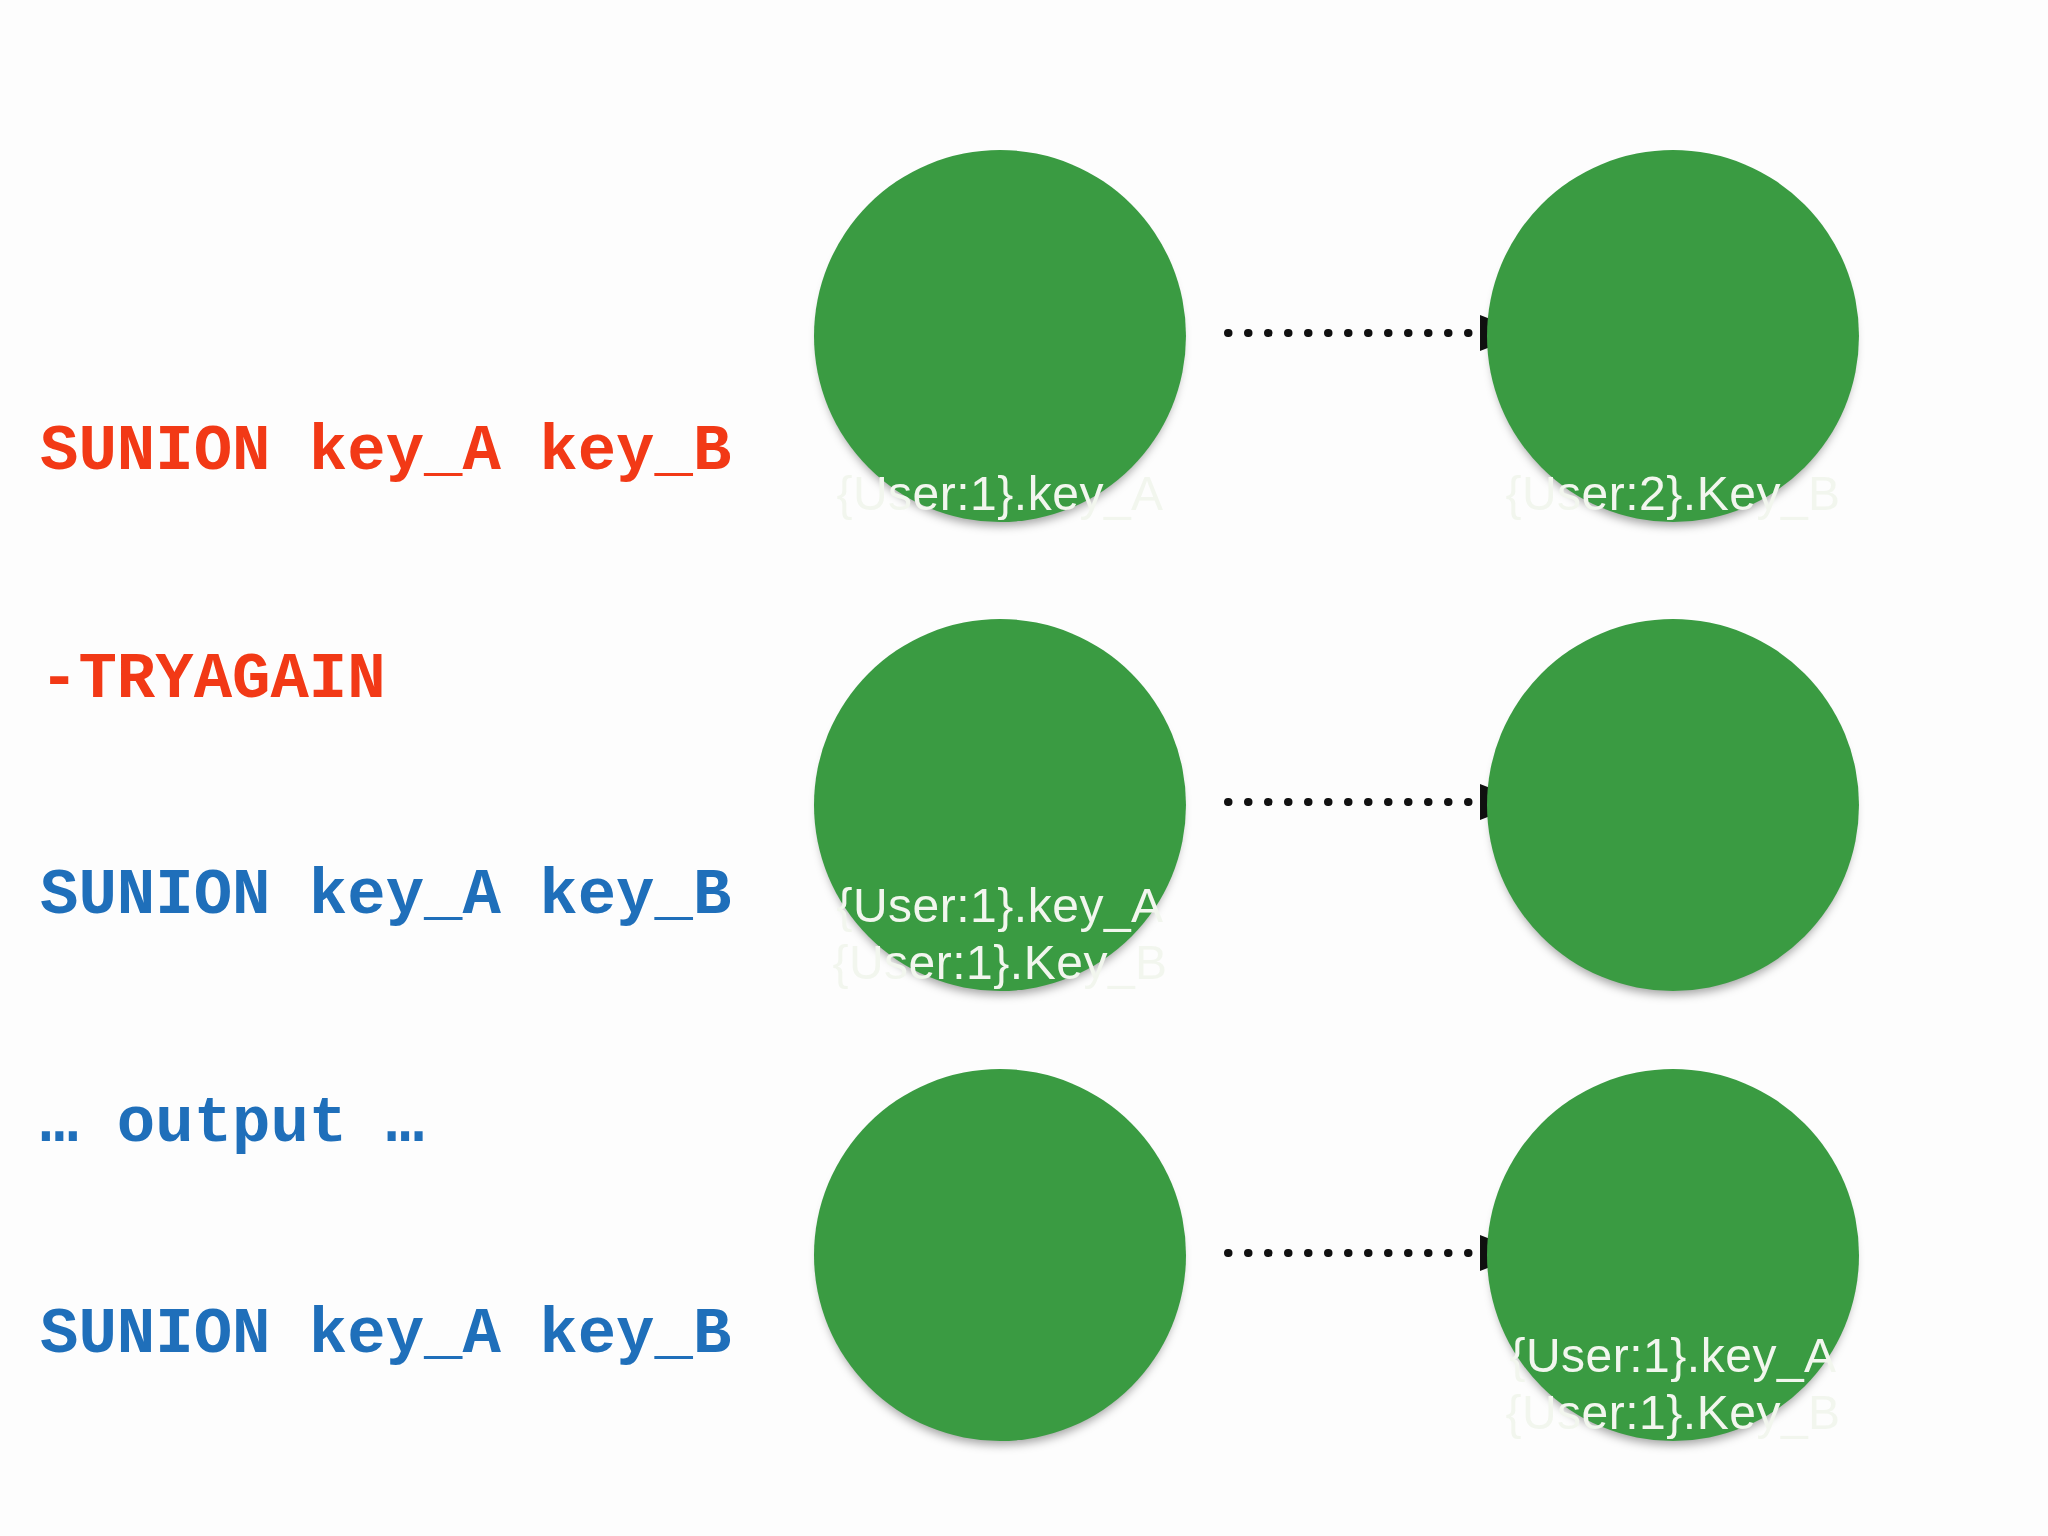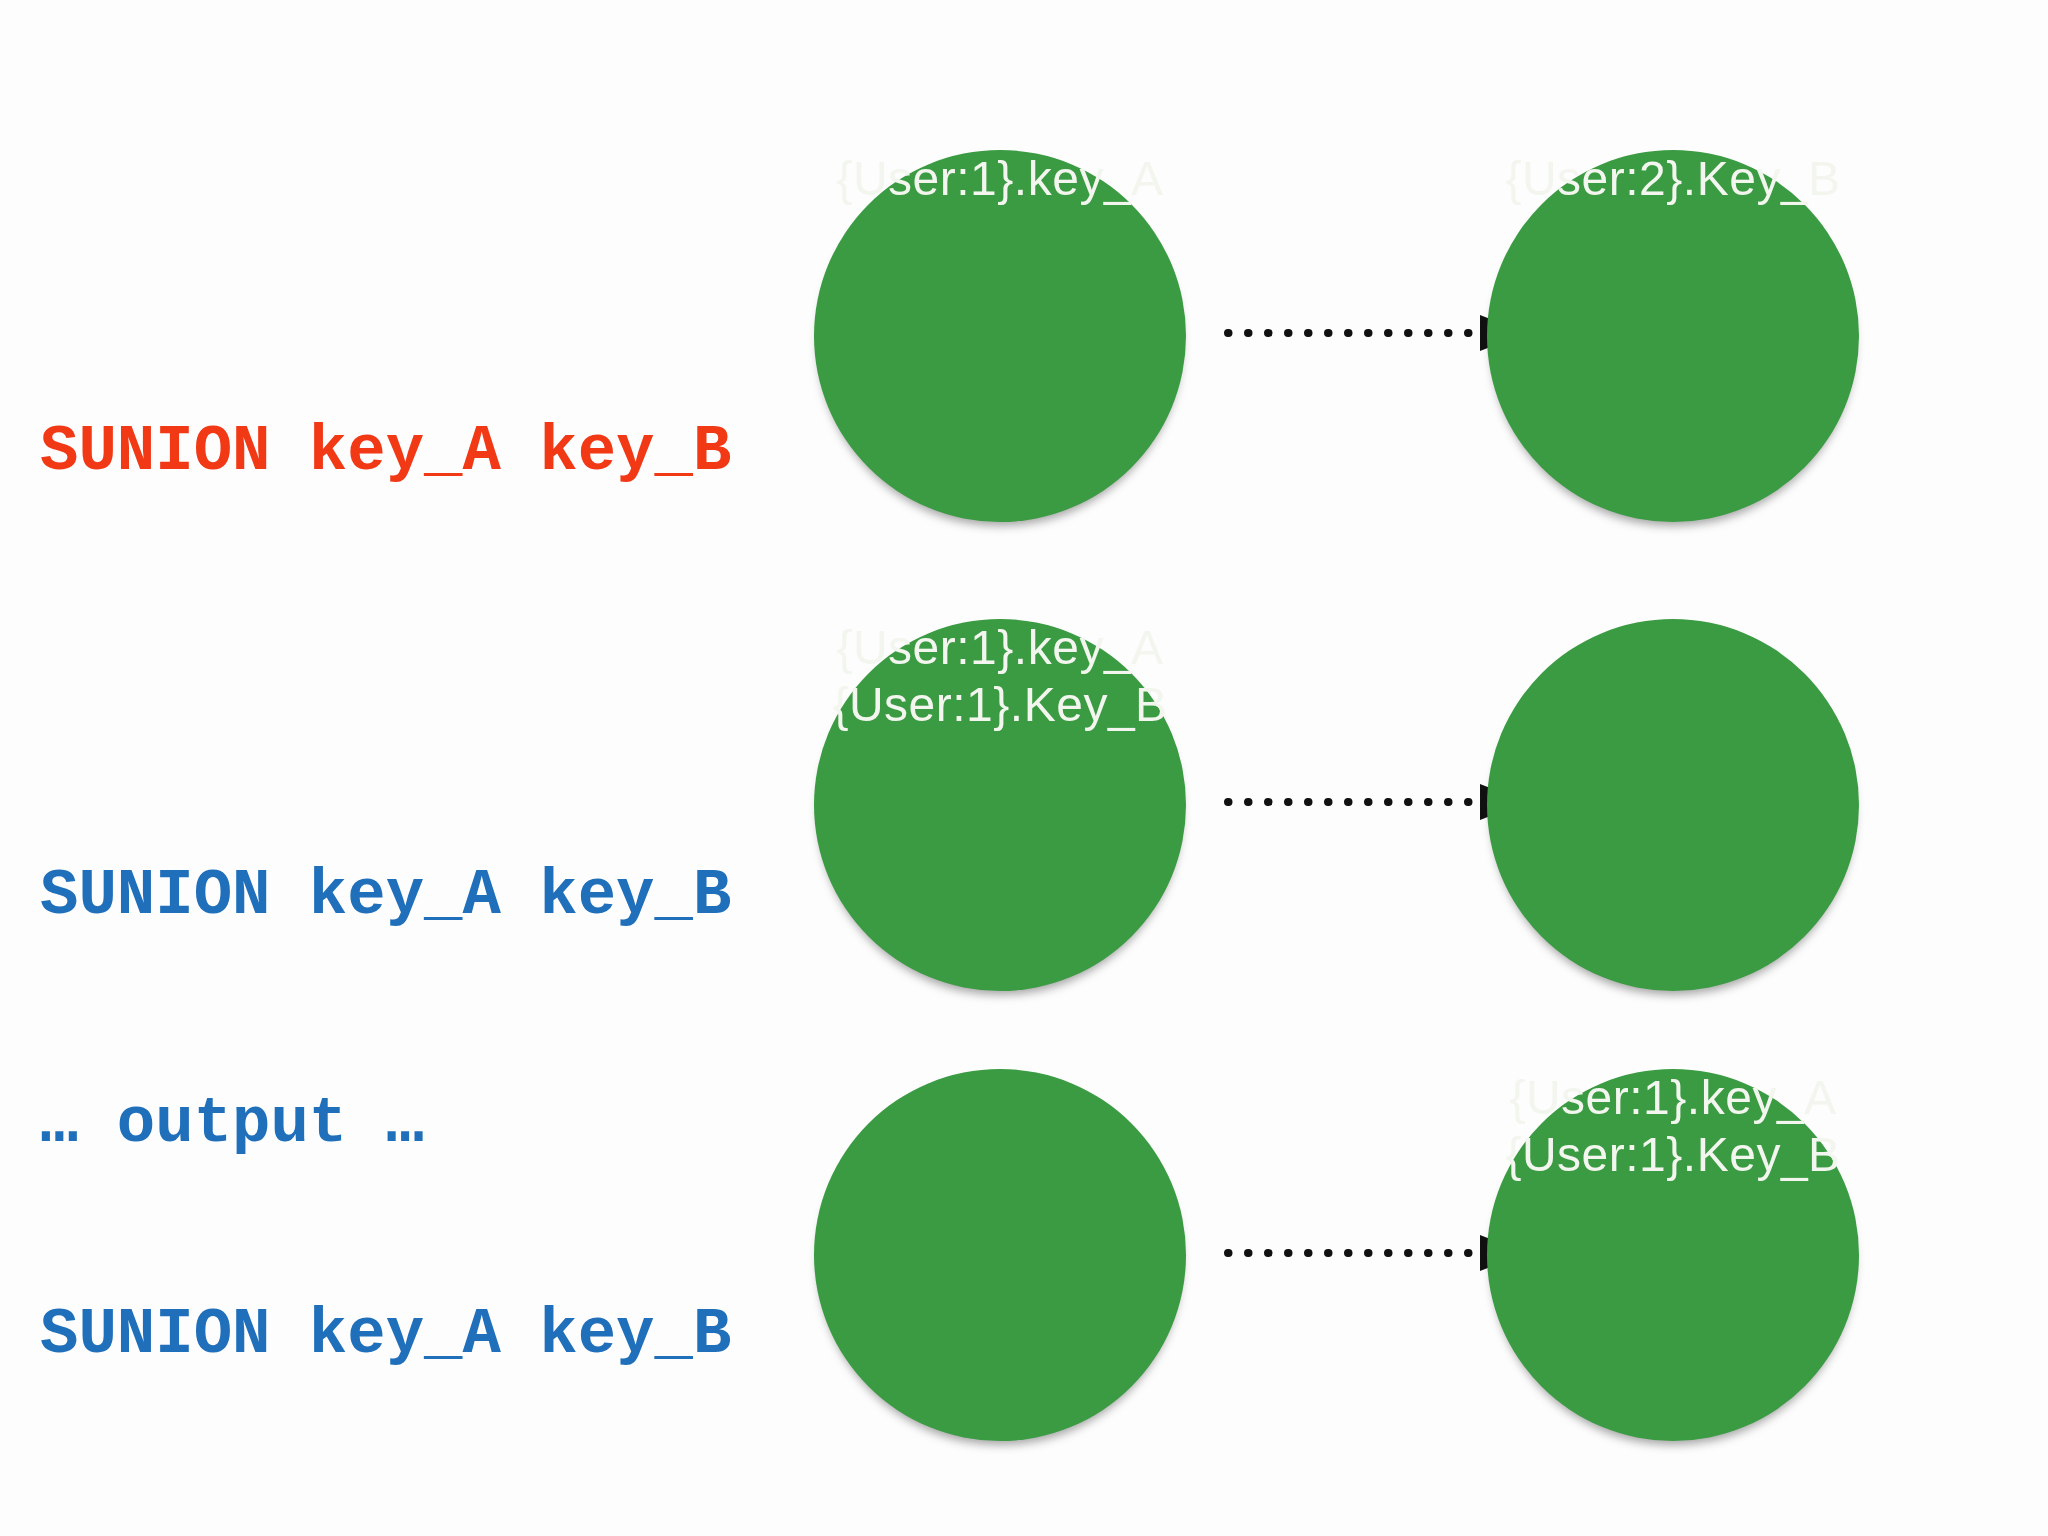--- a/index.html
+++ b/index.html
@@ -42,21 +42,21 @@
   
   .circle {
     position: absolute;
     width: 372px; height: 372px;
     border-radius: 50%;
     background: var(--green);
     box-shadow: 0 8px 10px -4px rgba(0,0,0,0.35);
     display: flex;
     flex-direction: column;
     align-items: center;
-    justify-content: flex-start;
+    justify-content: flex-end;
     color: var(--circle_text);
     font-size: 48px;
     line-height: 57px;
     font-weight: 300;
     letter-spacing: 0.5px;
     white-space: nowrap;
   }
   .col-left  { left: 814px; }
   .col-right { left: 1487px; }
   .row-1 { top: 150px; }
@@ -75,20 +75,21 @@
   .arrow line    { stroke: var(--arrow); }
   .arrow polygon { fill: var(--arrow); }
 </style>
 </head>
 <body>
 
 <div class="canvas">
 
   <div class="label red label-row-1">
     <div>SUNION key_A key_B</div>
+    <div>-TRYAGAIN</div>
   </div>
 
   <div class="circle col-left row-1">
     <div>{User:1}.key_A</div>
     <div></div>
   </div>
 
   <svg class="arrow arrow-row-1" viewBox="0 0 310 44">
     <line x1="6" y1="22" x2="258" y2="22" stroke-width="8" stroke-linecap="round" stroke-dasharray="0.5 19.5"></line>
     <polygon points="258,4 258,40 304,22"></polygon>

